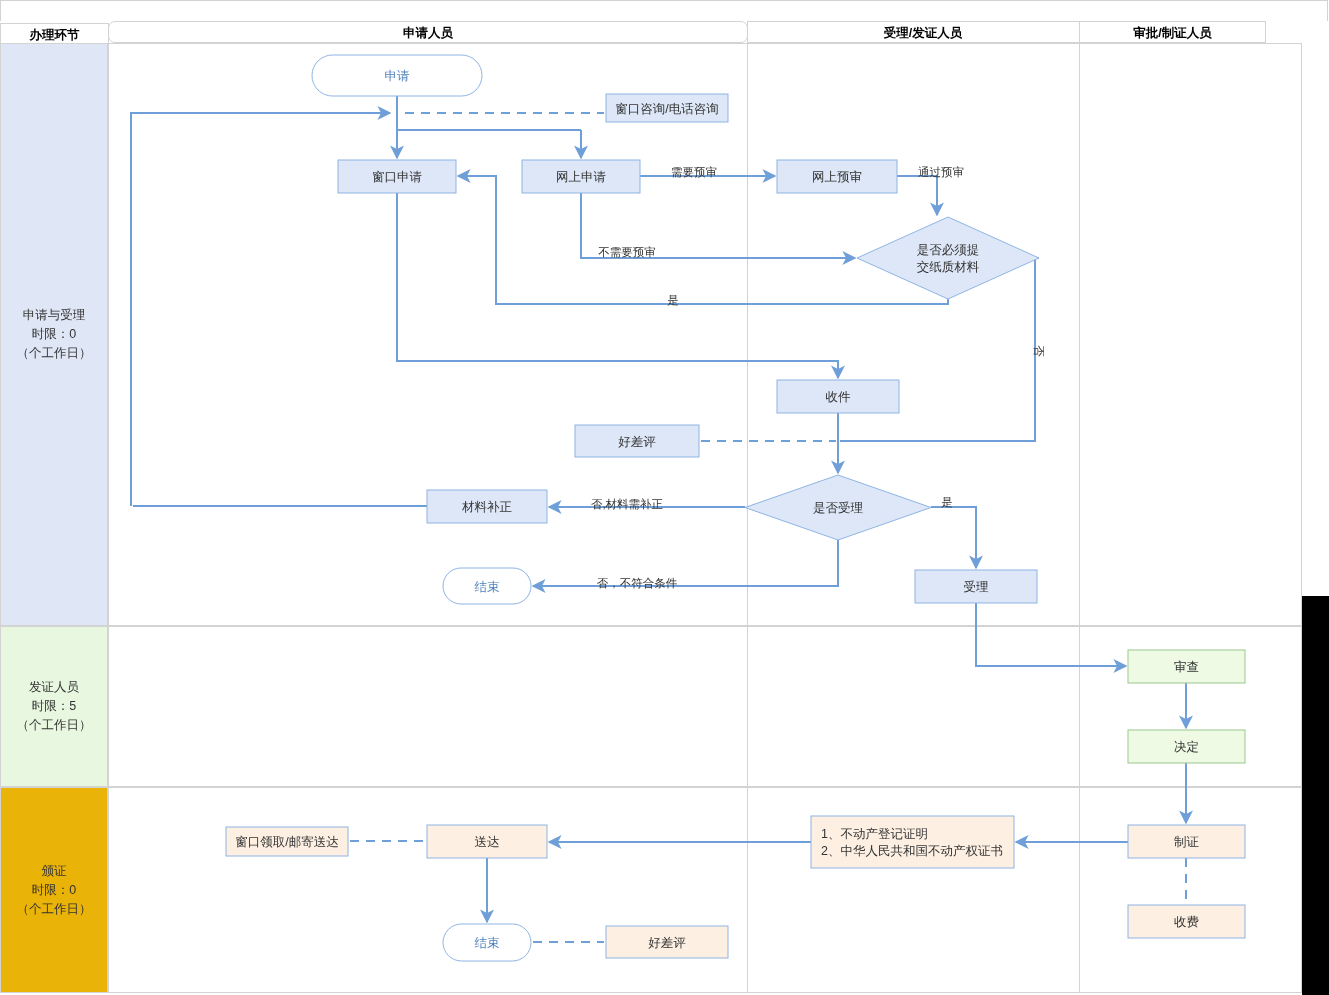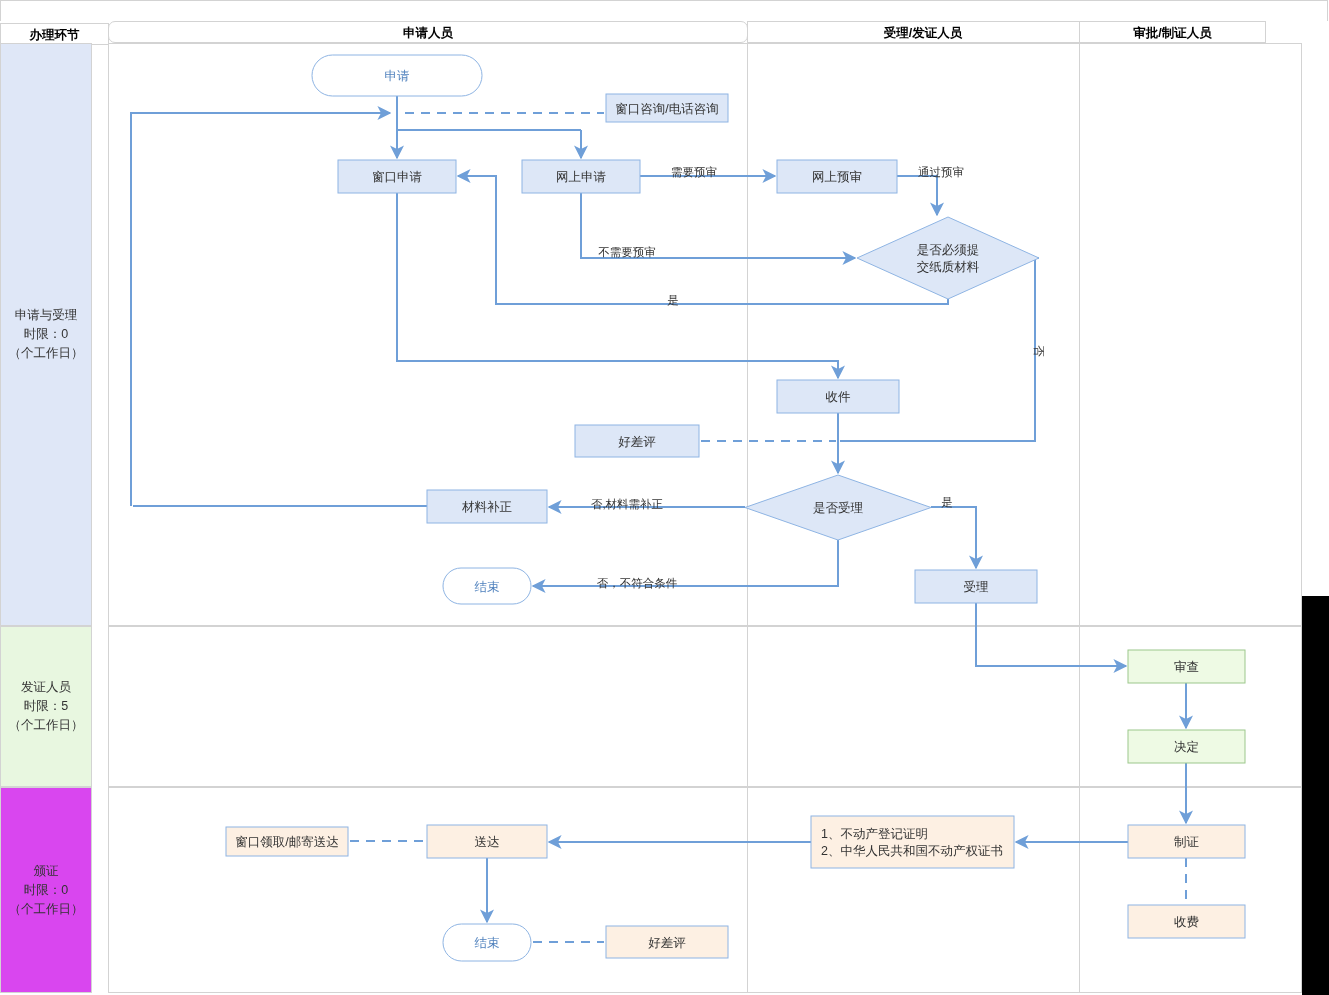--- a/index.html
+++ b/index.html
@@ -5,21 +5,21 @@
   html,body{margin:0;padding:0;background:#ffffff;}
   body{font-family:"Liberation Sans","DejaVu Sans",sans-serif;}
   #page{position:relative;width:1329px;height:995px;overflow:hidden;background:#fff;}
   .title-bar{position:absolute;left:0;top:0;width:1328px;height:21px;
     border:1px solid #d3d3d3;border-bottom:none;box-sizing:border-box;}
   .title-text{position:absolute;left:0;top:0;width:1329px;height:21px;
     line-height:21px;text-align:center;font-size:13px;color:#000;font-weight:normal;}
   .hdr-cell{position:absolute;top:0;height:22px;line-height:22px;text-align:center;
     font-size:12.5px;font-weight:bold;color:#000;box-sizing:border-box;
     border:1px solid #d3d3d3;background:#fff;}
-  .stage-cell{position:absolute;left:0;width:92px;box-sizing:border-box;
+  .stage-cell{position:absolute;left:0;width:108px;box-sizing:border-box;
     border:1px solid #d3d3d3;text-align:center;font-size:12.5px;color:#333;
     display:flex;flex-direction:column;align-items:center;justify-content:center;
     line-height:19px;}
   .lane-cell{position:absolute;box-sizing:border-box;border:1px solid #d3d3d3;background:#fff;}
   .black-bar{position:absolute;background:#000;}
   svg{position:absolute;left:0;top:0;overflow:visible;}
   .n-text{font-size:12.5px;fill:#333;font-family:"Liberation Sans","DejaVu Sans",sans-serif;}
   .n-text-blue{font-size:12.5px;fill:#4f81bd;font-family:"Liberation Sans","DejaVu Sans",sans-serif;}
   .edge-lbl{font-size:11.5px;fill:#333;font-family:"Liberation Sans","DejaVu Sans",sans-serif;}
 </style>
@@ -41,21 +41,21 @@
       <div class="stage-cell" style="top: 43px; height: 583px; background: rgb(223, 231, 247);">
         <div>申请与受理</div>
         <div>时限：0</div>
         <div>（个工作日）</div>
       </div>
       <div class="stage-cell" style="top: 626px; height: 161px; background: rgb(232, 247, 224);">
         <div>发证人员</div>
         <div>时限：5</div>
         <div>（个工作日）</div>
       </div>
-      <div class="stage-cell" style="top: 787px; height: 206px; background: #d946ef;">
+      <div class="stage-cell" style="top: 787px; height: 206px; background: #eab308;">
         <div>颁证</div>
         <div>时限：0</div>
         <div>（个工作日）</div>
       </div>
     </div>
 
   <div id="lane-cells">
       <div class="lane-cell" style="left: 108px; width: 640px; top: 43px; height: 583px;"></div>
       <div class="lane-cell" style="left: 747px; width: 333px; top: 43px; height: 583px;"></div>
       <div class="lane-cell" style="left: 1079px; width: 223px; top: 43px; height: 583px;"></div>

